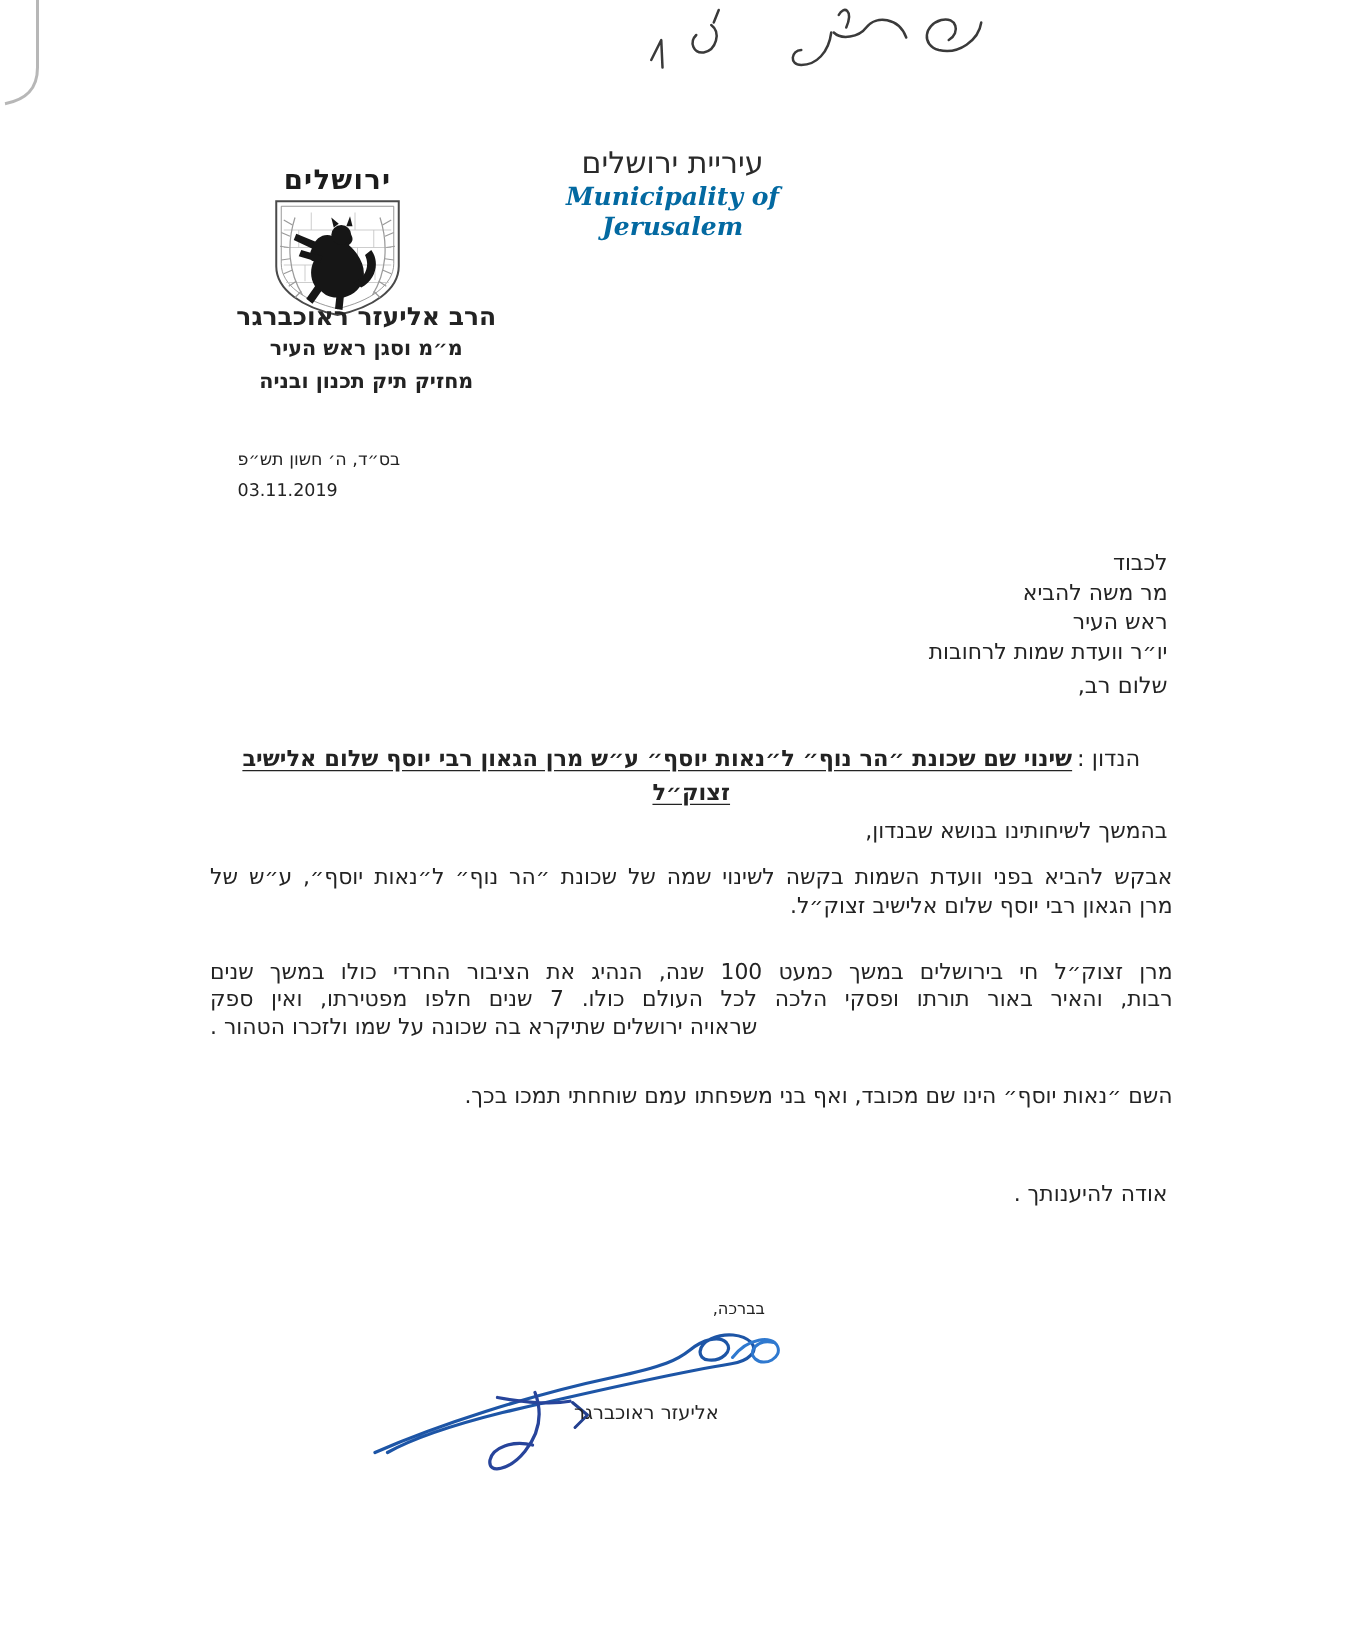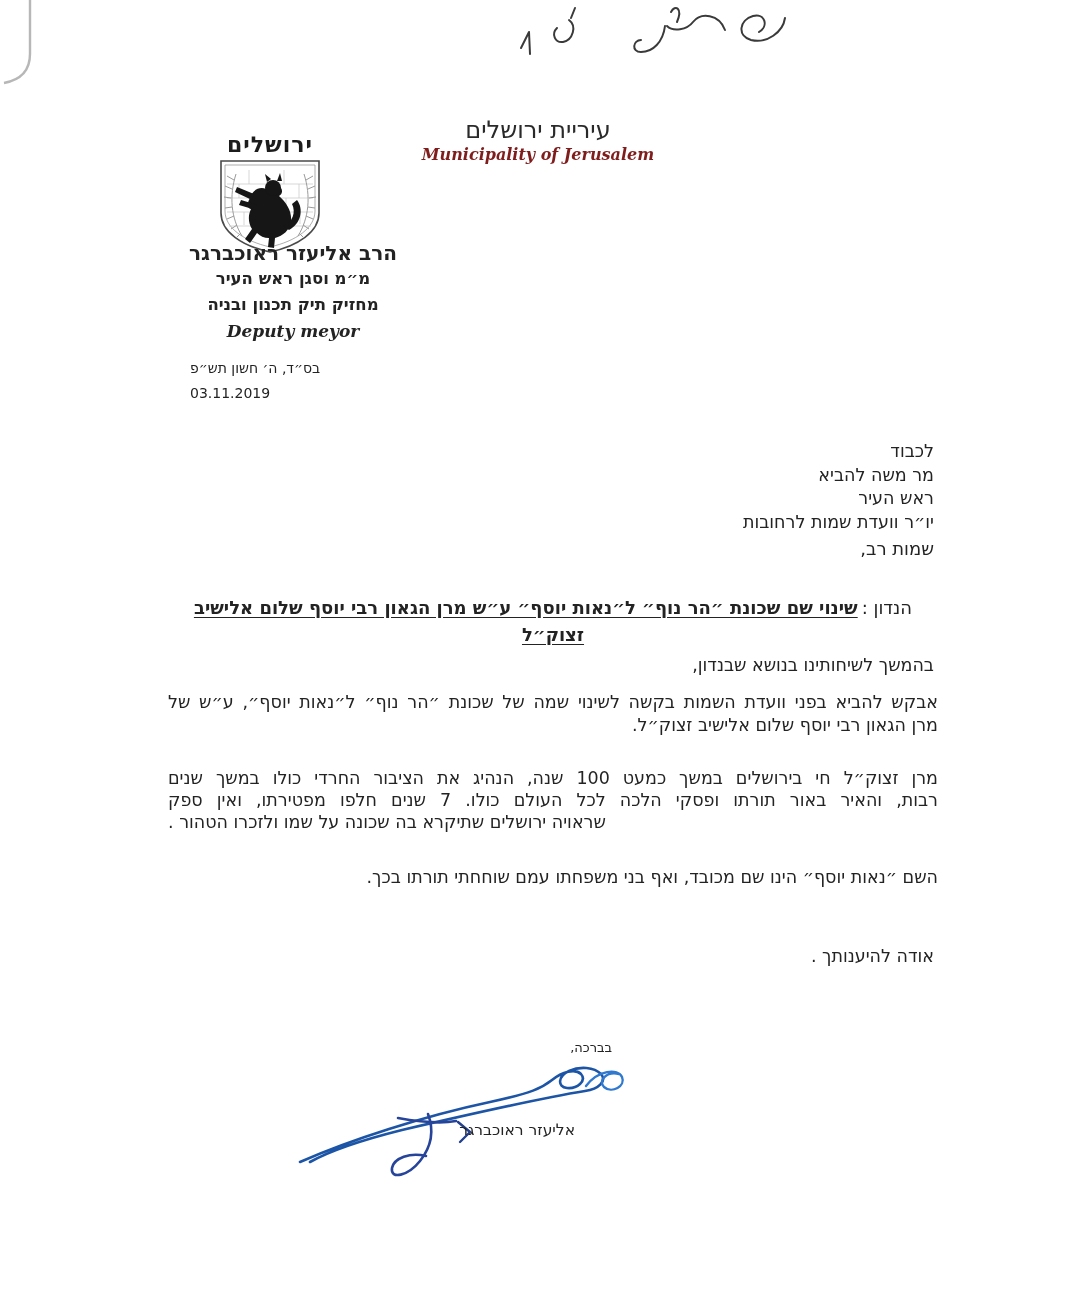--- a/index.html
+++ b/index.html
@@ -20,21 +20,21 @@
   .handnote{left:425px;top:2px;width:370px;height:62px;}
 
   
   .emblem-block{left:202px;top:116px;width:136px;margin-top:16px;}
   .emblem-caption{font-size:22px;font-weight:bold;letter-spacing:1px;color:#1c1c1c;}
   .emblem-svg{display:block;margin:1px auto 0;}
 
   
   .org-block{left:398px;top:116px;width:280px;}
   .org-he{font-size:24px;color:#2a2a2a;}
-  .org-en{font-size:16px;font-family:"DejaVu Serif",serif;font-style:italic;font-weight:bold;color:#7f1d1d;margin-top:1px;text-align:center;}
+  .org-en{font-size:20px;font-family:"DejaVu Serif",serif;font-style:italic;font-weight:bold;color:#0369a1;margin-top:1px;text-align:center;}
 
   
   .official-block{left:168px;top:240px;width:250px;line-height:26px;}
   .official-name{font-size:20px;font-weight:bold;}
   .official-role{font-size:16.5px;font-weight:bold;}
   .official-role-en{font-size:17px;font-family:"DejaVu Serif",serif;font-style:italic;font-weight:bold;}
 
   
   .date-block{left:190px;top:356px;font-size:14px;line-height:25px;}
   .date-civil{direction:ltr;text-align:left;}
@@ -112,36 +112,35 @@
 
 <div class="abs org-block center">
   <div class="org-he rtl">עיריית ירושלים</div>
   <div class="org-en">Municipality of Jerusalem</div>
 </div>
 
 <div class="abs official-block center rtl">
   <div class="official-name">הרב  אליעזר ראוכברגר</div>
   <div class="official-role">מ״מ וסגן ראש העיר</div>
   <div class="official-role">מחזיק תיק תכנון ובניה</div>
-  <div class="official-role-en">Deputy meyor</div>
 </div>
 
 <div class="abs date-block rtl">
   <div>בס״ד, ה׳ חשון תש״פ</div>
   <div class="date-civil">03.11.2019</div>
 </div>
 
 <div class="abs recipient-block rtl right">
   <div>לכבוד</div>
   <div>מר משה להביא</div>
   <div>ראש העיר</div>
   <div>יו״ר וועדת שמות לרחובות</div>
 </div>
 
-<div class="abs greeting rtl right">שמות רב,</div>
+<div class="abs greeting rtl right">שלום רב,</div>
 
 <div class="abs subject-block rtl center">
   <div>
     <span class="subject-label">הנדון :</span><span class="subject-text">שינוי שם שכונת ״הר נוף״ ל״נאות יוסף״ ע״ש מרן הגאון רבי יוסף שלום אלישיב</span>
   </div>
   <div>
     <span class="subject-text">זצוק״ל</span>
   </div>
 </div>
 
@@ -151,21 +150,21 @@
   <div class="jline">אבקש להביא בפני וועדת השמות בקשה לשינוי שמה של שכונת ״הר נוף״ ל״נאות יוסף״, ע״ש של</div>
   <div class="rline">מרן הגאון רבי יוסף שלום אלישיב זצוק״ל.</div>
 </div>
 
 <div class="abs para para2 rtl">
   <div class="jline">מרן זצוק״ל חי בירושלים במשך כמעט 100 שנה, הנהיג את הציבור החרדי כולו במשך שנים</div>
   <div class="jline">רבות, והאיר באור תורתו ופסקי הלכה לכל העולם כולו. 7 שנים חלפו מפטירתו, ואין ספק</div>
   <div class="indent-line">שראויה ירושלים שתיקרא בה שכונה על שמו ולזכרו הטהור .</div>
 </div>
 
-<div class="abs para para3 rtl">השם ״נאות יוסף״ הינו שם מכובד, ואף בני משפחתו עמם שוחחתי תורתו בכך.</div>
+<div class="abs para para3 rtl">השם ״נאות יוסף״ הינו שם מכובד, ואף בני משפחתו עמם שוחחתי תמכו בכך.</div>
 
 <div class="abs closing rtl right">אודה להיענותך .</div>
 
 <div class="abs signoff rtl right">בברכה,</div>
 
 <svg class="abs signature-svg" viewBox="0 0 356 132">
   <g fill="none" stroke-linecap="round" stroke-linejoin="round">
     <path d="M14 106 C64 84 138 60 204 46 C246 37 256 32 266 24 C276 16 289 12 295 18 C301 25 291 33 281 32 C271 31 272 20 283 15 C294 10 308 11 315 18 C321 25 313 33 299 35 C262 41 176 60 116 74 C76 84 42 96 24 106" stroke="#1d55a6" stroke-width="2.6"></path>
     <path d="M300 30 C312 14 332 12 336 21 C340 30 326 38 318 31 C312 25 320 15 333 18" stroke="#2f79cf" stroke-width="2.4"></path>
     <path d="M112 62 C134 66 154 68 170 65" stroke="#27449b" stroke-width="2.6"></path>

